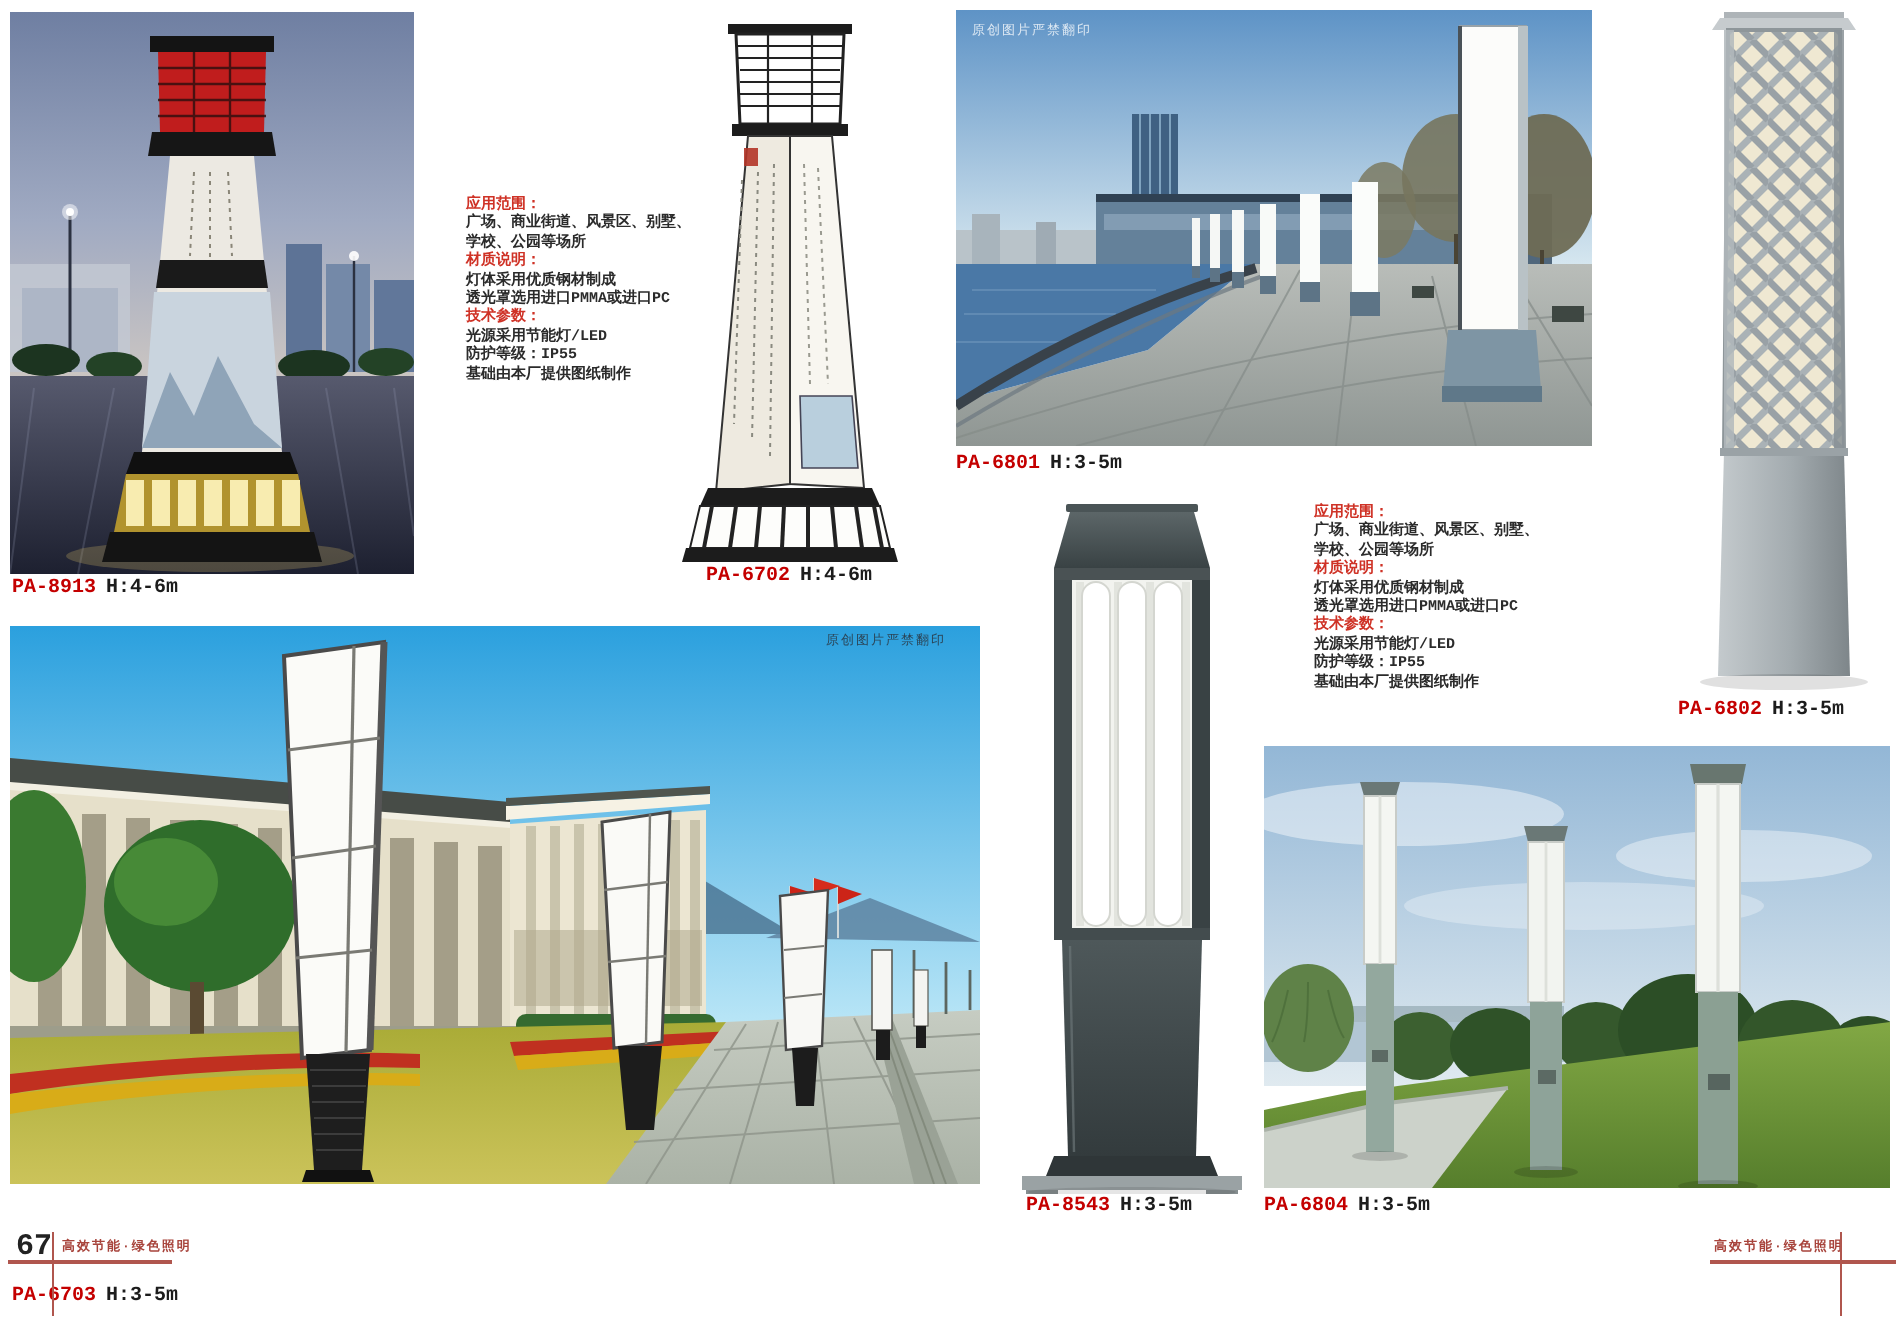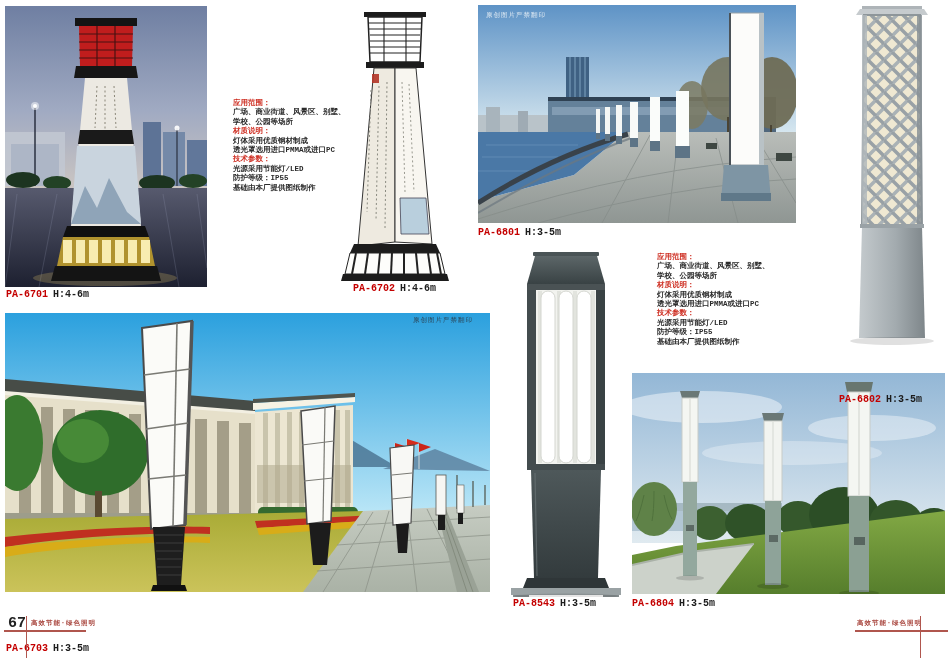--- a/index.html
+++ b/index.html
@@ -496,29 +496,29 @@
       <polygon points="213,9 241,9 239,19 215,19" fill="#68766f"></polygon>
       <rect x="216" y="19" width="22" height="104" fill="#f4f6f2" stroke="#c8ccc8" stroke-width="1"></rect>
       <line x1="227" y1="19" x2="227" y2="123" stroke="#dde0da" stroke-width="1.6"></line>
       <rect x="217" y="123" width="20" height="96" fill="#8ba093"></rect>
       <rect x="222" y="164" width="11" height="8" fill="#57655f"></rect>
       <ellipse cx="227" cy="220" rx="20" ry="3" fill="#000" opacity="0.15"></ellipse>
     </svg>
   </div>
 
   <div class="plabel" style="left:6px;top:289px;">
-    <span class="pcode">PA-6701</span><span class="pheight">H:4-6m</span>
+    <span class="pcode">PA-8913</span><span class="pheight">H:4-6m</span>
   </div>
   <div class="plabel" style="left:353px;top:283px;">
     <span class="pcode">PA-6702</span><span class="pheight">H:4-6m</span>
   </div>
   <div class="plabel" style="left:478px;top:227px;">
     <span class="pcode">PA-6801</span><span class="pheight">H:3-5m</span>
   </div>
-  <div class="plabel" style="left:839px;top:350px;margin-top:44px;">
+  <div class="plabel" style="left:839px;top:350px;">
     <span class="pcode">PA-6802</span><span class="pheight">H:3-5m</span>
   </div>
   <div class="plabel" style="left:6px;top:597px;margin-top:46px;">
     <span class="pcode">PA-6703</span><span class="pheight">H:3-5m</span>
   </div>
   <div class="plabel" style="left:513px;top:598px;">
     <span class="pcode">PA-8543</span><span class="pheight">H:3-5m</span>
   </div>
   <div class="plabel" style="left:632px;top:598px;">
     <span class="pcode">PA-6804</span><span class="pheight">H:3-5m</span>

